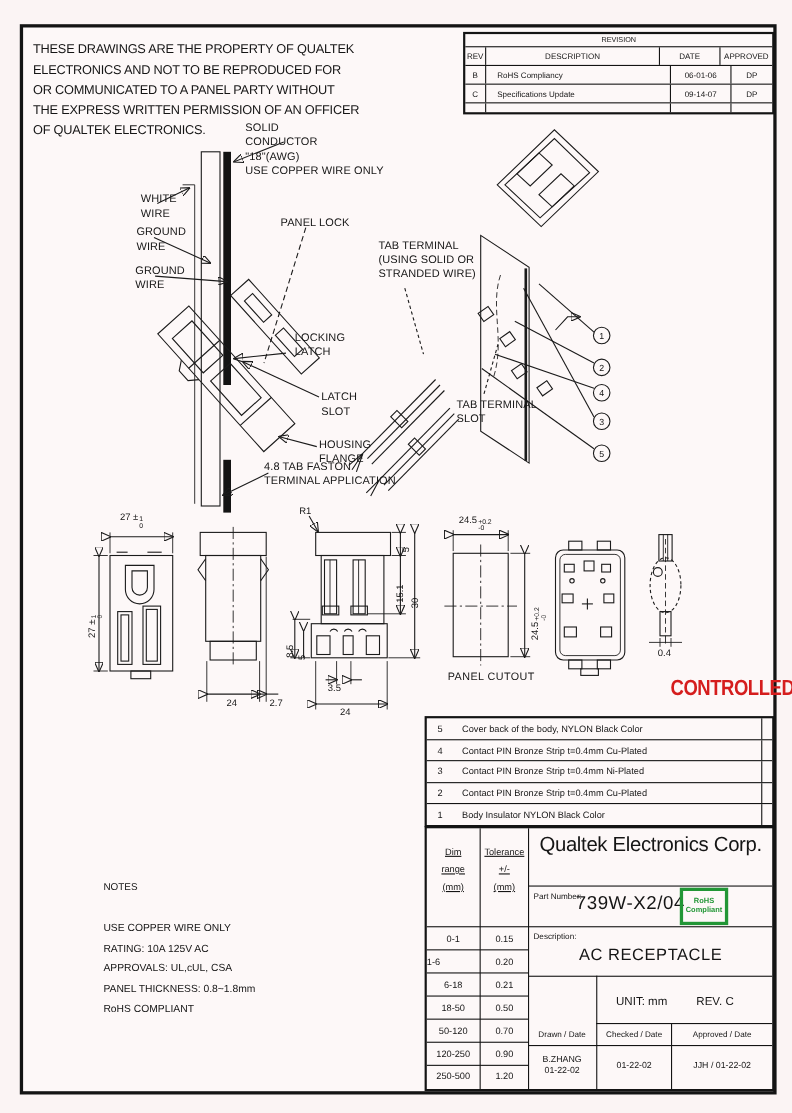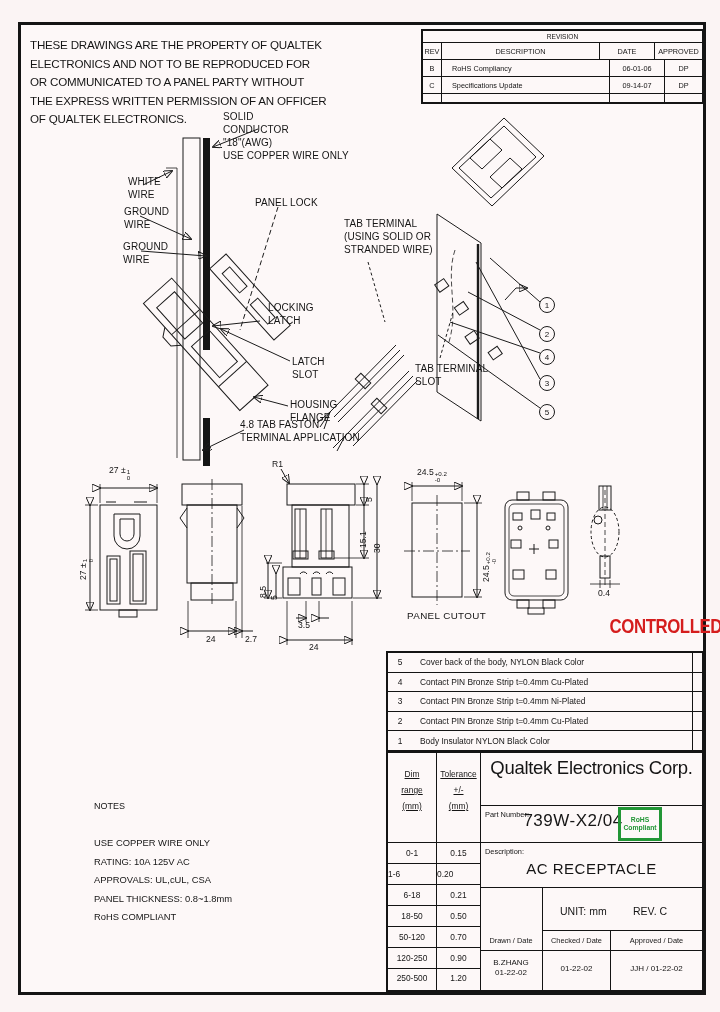--- a/index.html
+++ b/index.html
@@ -469,21 +469,21 @@
     </div>
     <div class="t tolhdr" style="left:49px;top:13px;width:43px">
       <span style="display:block">Tolerance</span>
       <span style="display:block">+/-</span>
       <span style="display:block">(mm)</span>
     </div>
 
     <div class="t trow" style="left:0;top:95px;width:48px;text-align:center">0-1</div>
     <div class="t trow" style="left:49px;top:95px;width:43px;text-align:center">0.15</div>
     <div class="t trow" style="left:0;top:116px;width:48px;text-align:left">1-6</div>
-    <div class="t trow" style="left:49px;top:116px;width:43px;">0.20</div>
+    <div class="t trow" style="left:49px;top:116px;width:43px;text-align:center">0.20</div>
     <div class="t trow" style="left:0;top:137px;width:48px;text-align:center">6-18</div>
     <div class="t trow" style="left:49px;top:137px;width:43px;text-align:center">0.21</div>
     <div class="t trow" style="left:0;top:158px;width:48px;text-align:center">18-50</div>
     <div class="t trow" style="left:49px;top:158px;width:43px;text-align:center">0.50</div>
     <div class="t trow" style="left:0;top:179px;width:48px;text-align:center">50-120</div>
     <div class="t trow" style="left:49px;top:179px;width:43px;text-align:center">0.70</div>
     <div class="t trow" style="left:0;top:200px;width:48px;text-align:center">120-250</div>
     <div class="t trow" style="left:49px;top:200px;width:43px;text-align:center">0.90</div>
     <div class="t trow" style="left:0;top:220px;width:48px;text-align:center">250-500</div>
     <div class="t trow" style="left:49px;top:220px;width:43px;text-align:center">1.20</div>

